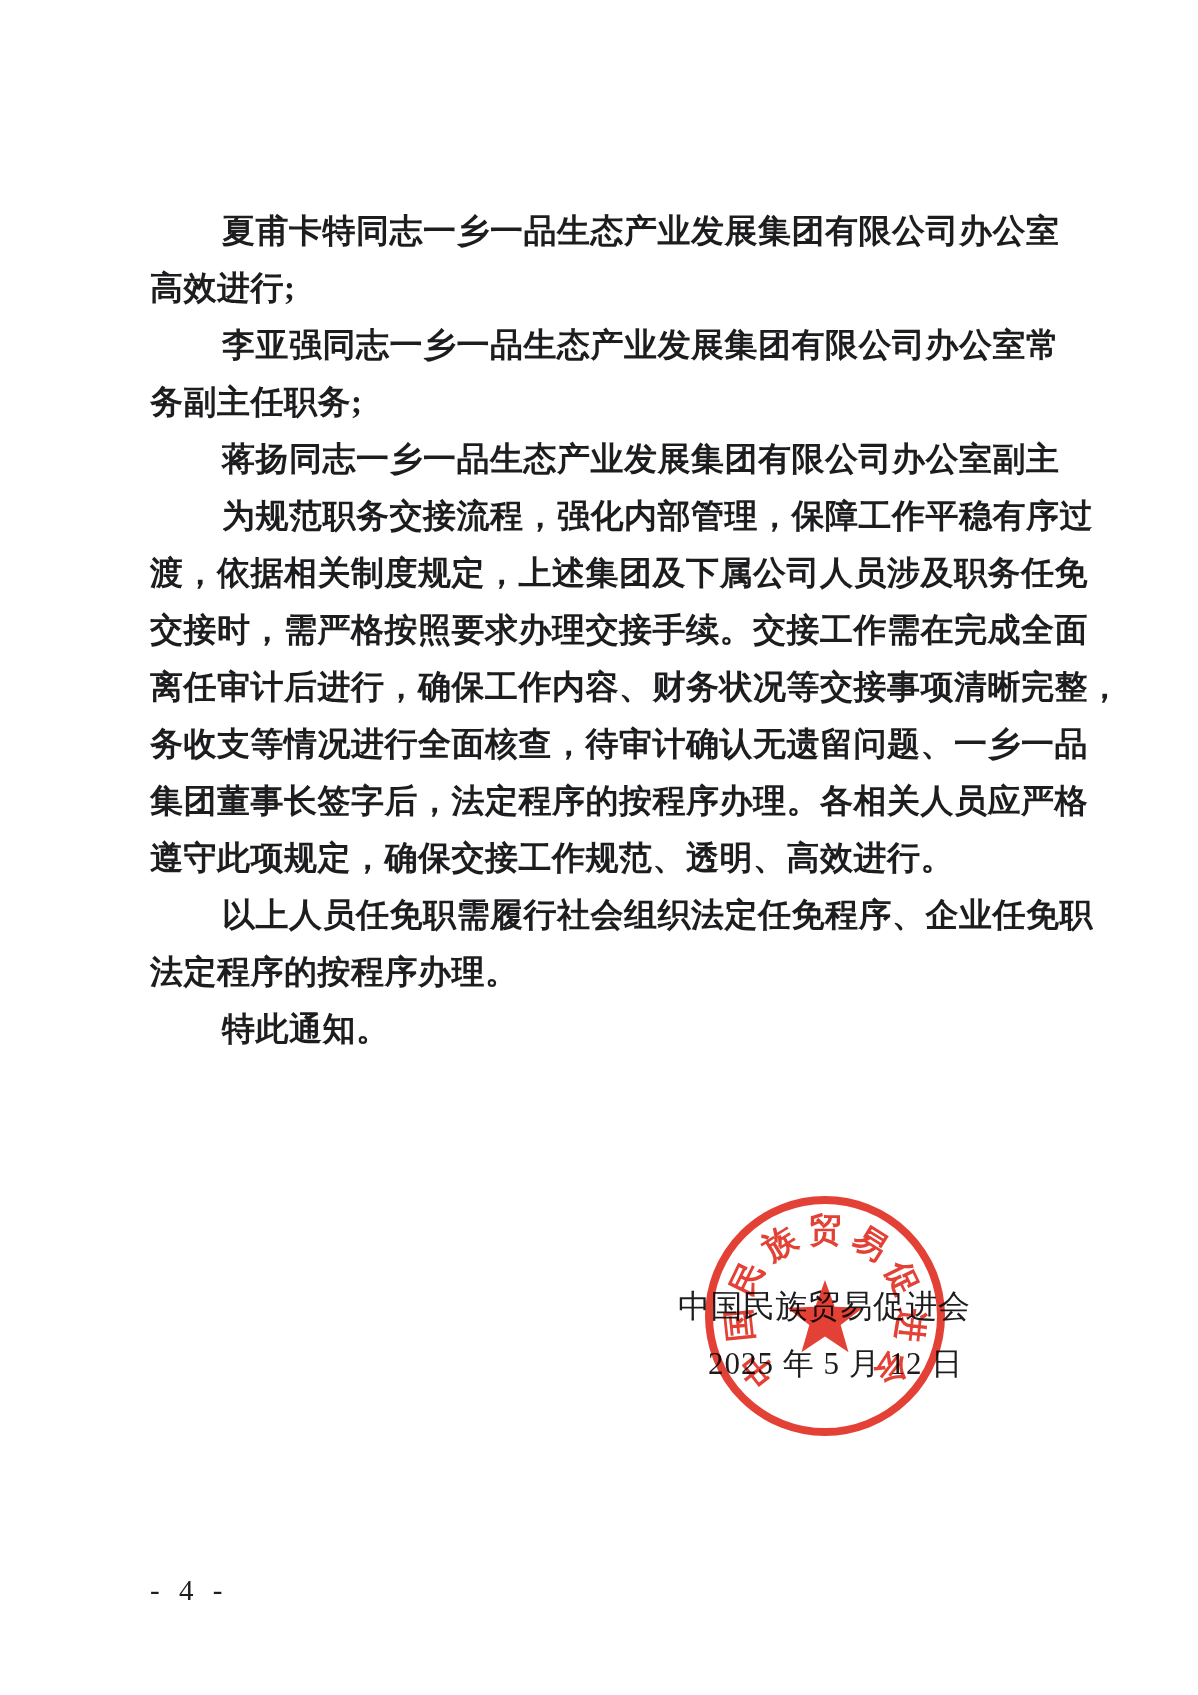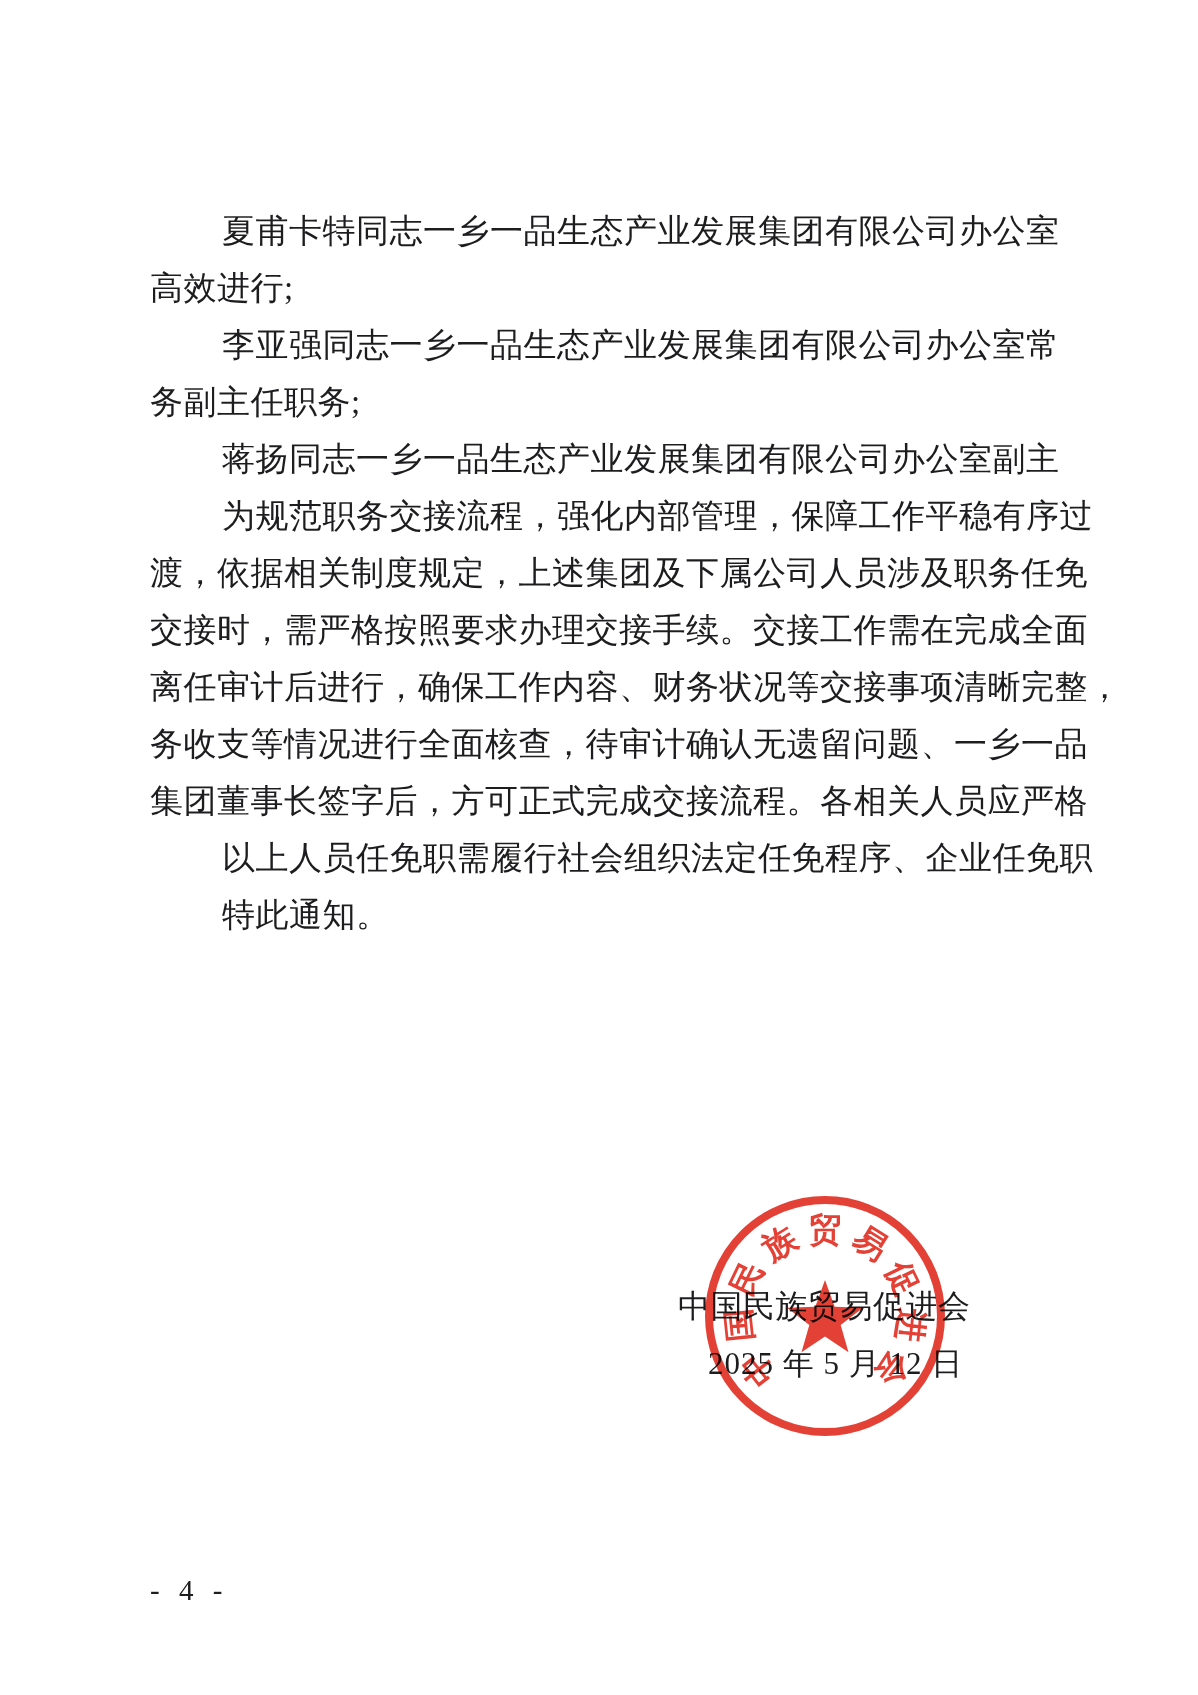--- a/index.html
+++ b/index.html
@@ -26,20 +26,21 @@
     top: 203px;
     width: 900px;
   }
   .line {
     height: 57px;
     line-height: 57px;
     font-size: 33px;
     letter-spacing: 0.5px;
     white-space: nowrap;
     overflow: visible;
+    font-weight: bold;
   }
   .line.indent {
     padding-left: 72px;
   }
   .sig-org {
     position: absolute;
     left: 678px;
     top: 1288px;
     font-size: 32px;
     line-height: 36px;
@@ -89,22 +90,24 @@
       <div class="line indent">夏甫卡特同志一乡一品生态产业发展集团有限公司办公室</div>
       <div class="line">高效进行;</div>
       <div class="line indent">李亚强同志一乡一品生态产业发展集团有限公司办公室常</div>
       <div class="line">务副主任职务;</div>
       <div class="line indent">蒋扬同志一乡一品生态产业发展集团有限公司办公室副主</div>
       <div class="line indent">为规范职务交接流程，强化内部管理，保障工作平稳有序过</div>
       <div class="line">渡，依据相关制度规定，上述集团及下属公司人员涉及职务任免</div>
       <div class="line">交接时，需严格按照要求办理交接手续。交接工作需在完成全面</div>
       <div class="line">离任审计后进行，确保工作内容、财务状况等交接事项清晰完整，</div>
       <div class="line">务收支等情况进行全面核查，待审计确认无遗留问题、一乡一品</div>
-      <div class="line">集团董事长签字后，方可正式完成交接流程。各相关人员应严格</div>
+      <div class="line">集团董事长签字后，法定程序的按程序办理。各相关人员应严格</div>
+      <div class="line">遵守此项规定，确保交接工作规范、透明、高效进行。</div>
       <div class="line indent">以上人员任免职需履行社会组织法定任免程序、企业任免职</div>
+      <div class="line">法定程序的按程序办理。</div>
       <div class="line indent">特此通知。</div>
     </div>
 
   <div class="sig-org">中国民族贸易促进会</div>
 
   <div class="sig-date">2025 年 5 月 12 日</div>
 
   <svg class="seal" viewBox="0 0 270 270" xmlns="http://www.w3.org/2000/svg">
     <circle cx="135" cy="135" r="116" fill="none" stroke="#e23125" stroke-width="8"></circle>
     <polygon fill="#e23125" points="135,99 144.7,125.65 173.04,126.64 150.69,144.1 158.51,171.36 135,155.5 111.49,171.36 119.31,144.1 96.96,126.64 125.3,125.65"></polygon>

